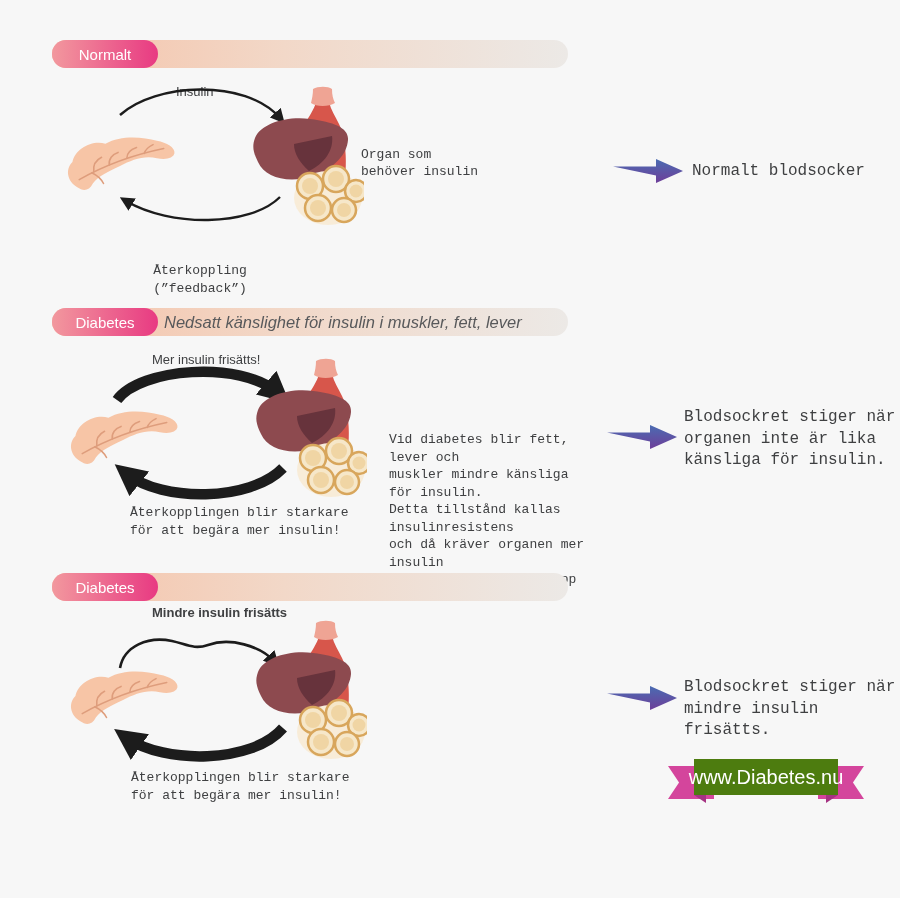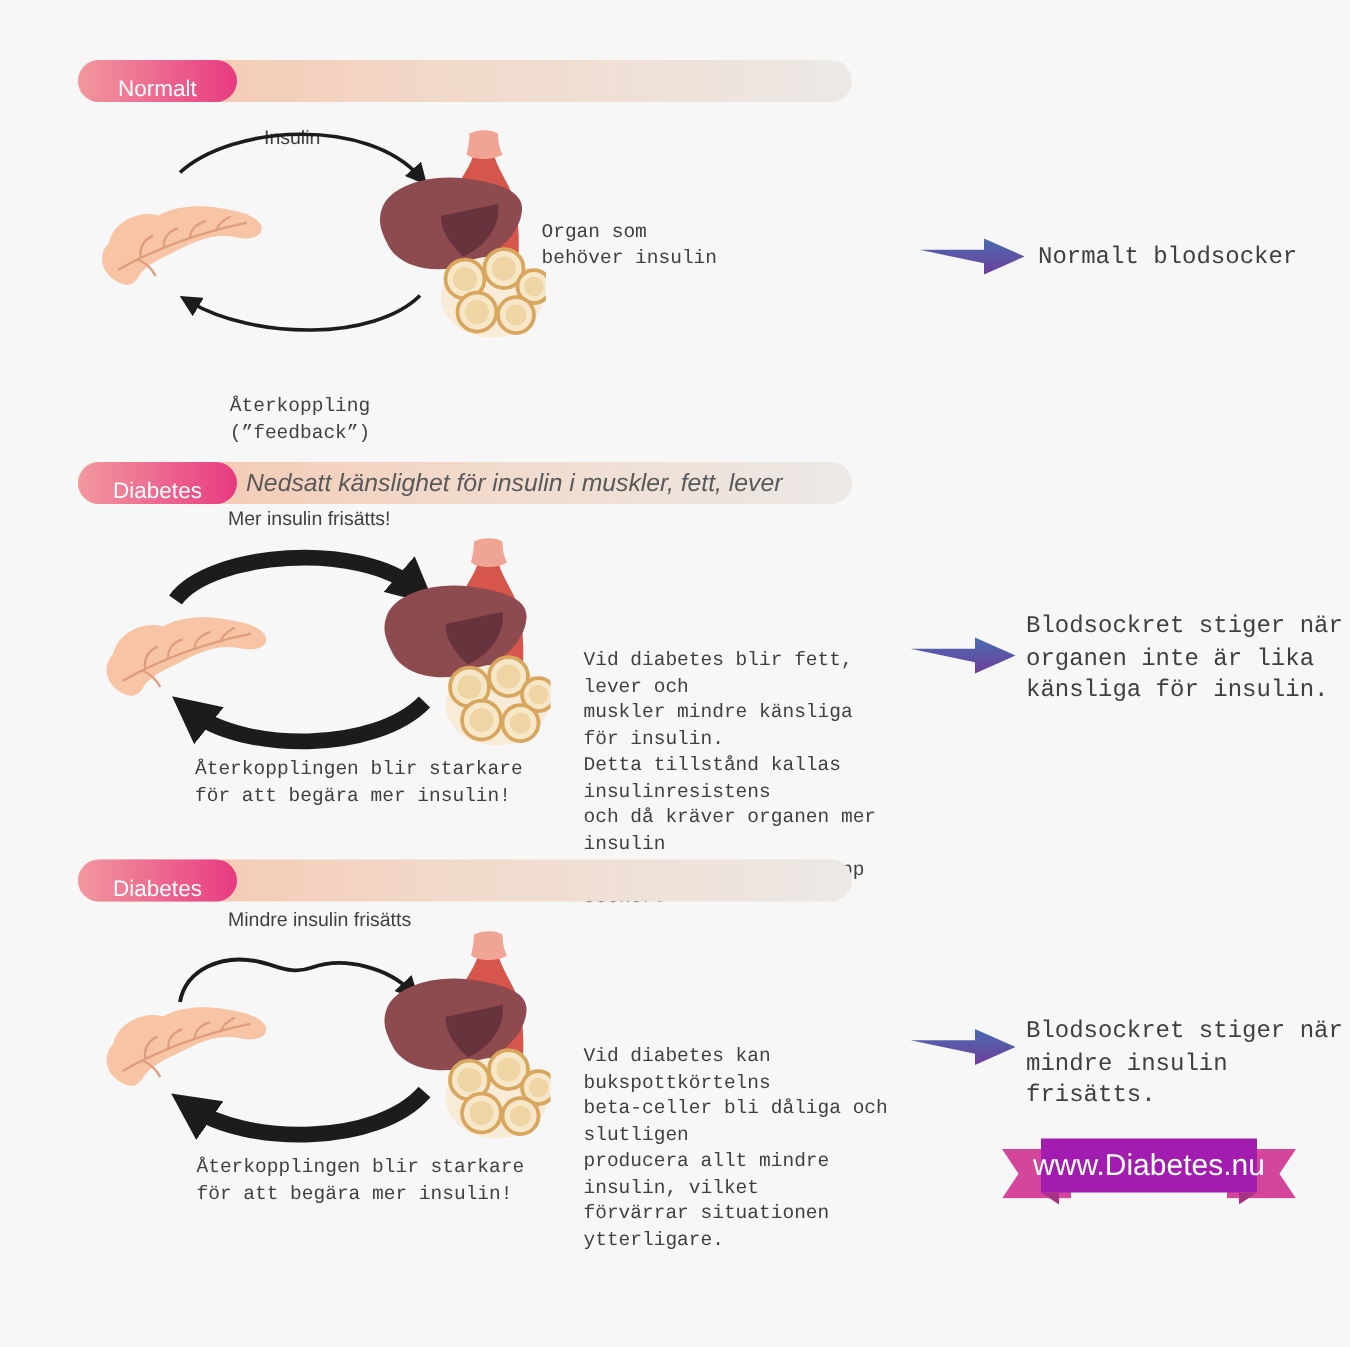--- a/index.html
+++ b/index.html
@@ -2,36 +2,36 @@
 <html><head>
 <meta charset="utf-8">
 <style>
   html,body{margin:0;padding:0;}
   body{background:#f7f7f7;font-family:"Liberation Sans",sans-serif;}
   .stage{position:relative;width:900px;height:898px;background:#f7f7f7;overflow:hidden;}
   .abs{position:absolute;}
   .header-bar{height:28px;border-radius:14px;
     background:linear-gradient(90deg,#f5c3a9 0%,#f2d8c8 45%,#ece9e6 100%);}
   .pill{height:28px;border-radius:14px;background:linear-gradient(90deg,#f2989e,#e83a82);
-    color:#ffffff;display:flex;align-items:flex-end;justify-content:center;font-size:15px;}
+    color:#ffffff;display:flex;align-items:center;justify-content:center;font-size:15px;}
   .bar-title{font-size:16.5px;color:#58595b;line-height:28px;white-space:nowrap;}
   .small-label{font-size:13px;color:#3f4042;line-height:17px;}
   .para{font-size:13px;color:#3f4042;line-height:17.5px;margin-top:23px;}
   .result-text{font-size:16px;color:#3f4042;line-height:21.5px;}
   .pre{white-space:pre-line;font-family:Liberation Mono, monospace;}
   .center{text-align:center;margin-top:31px;}
   
   .ribbon{width:196px;height:52px;}
   .ribbon .tail{position:absolute;top:12px;width:46px;height:33px;background:#d4459c;}
   .ribbon .tail.left{left:0;clip-path:polygon(0 0,100% 0,100% 100%,0 100%,24% 50%);}
   .ribbon .tail.right{right:0;clip-path:polygon(0 0,100% 0,76% 50%,100% 100%,0 100%);}
   .ribbon .fold{position:absolute;top:41px;width:12px;height:8px;background:#a53282;}
   .ribbon .fold.left{left:26px;clip-path:polygon(0 0,100% 0,100% 100%);}
   .ribbon .fold.right{left:158px;clip-path:polygon(0 0,100% 0,0 100%);}
-  .ribbon .panel{position:absolute;left:26px;top:5px;width:144px;height:36px;background:#a21caf;
+  .ribbon .panel{position:absolute;left:26px;top:5px;width:144px;height:36px;background:#4d7c0f;
     display:flex;align-items:center;justify-content:center;color:#fff;font-size:20px;}
 </style>
 </head>
 <body>
 
 <svg width="0" height="0" style="position:absolute" aria-hidden="true">
   <defs>
     <linearGradient id="gradResult" x1="0" y1="0" x2="0" y2="1">
       <stop offset="0" stop-color="#4a6cb2"></stop>
         <stop offset="1" stop-color="#6e3e99"></stop>
@@ -111,21 +111,21 @@
       <use href="#sym-resultarrow"></use>
     </svg>
   <div class="abs result-text pre" style="left:692px;top:161px;">Normalt blodsocker</div>
 
   <div class="abs header-bar" style="left:52px;top:308px;width:516px;"></div>
   <div class="abs pill" style="left:52px;top:308px;width:106px;">
     <span>Diabetes</span>
   </div>
   <div class="abs bar-title" style="left:164px;top:308px;font-style:italic;">Nedsatt känslighet för insulin i muskler, fett, lever</div>
 
-  <div class="abs small-label" style="left:152px;top:337px;">Mer insulin frisätts!</div>
+  <div class="abs small-label" style="left:152px;top:351px;">Mer insulin frisätts!</div>
 
   <svg class="abs" style="left:100px;top:360px;" width="270" height="150" viewBox="0 0 270 150">
     <path d="M17,40 C40,8 140,0 178,33" fill="none" stroke="#1c1c1c" stroke-width="10.5" marker-end="url(#mThick)"></path>
     <path d="M183,108 C150,142 62,142 27,114" fill="none" stroke="#1c1c1c" stroke-width="10.5" marker-end="url(#mThick)"></path>
   </svg>
 
   <svg class="abs" style="left:65px;top:406px;" width="118" height="68" viewBox="0 0 120 70">
       <use href="#sym-pancreas"></use>
     </svg>
   <svg class="abs" style="left:255px;top:358px;" width="112" height="140" viewBox="0 0 112 140">
@@ -145,38 +145,34 @@
     </svg>
   <div class="abs result-text pre" style="left:684px;top:407px;">Blodsockret stiger när
 organen inte är lika
 känsliga för insulin.</div>
 
   <div class="abs header-bar" style="left:52px;top:573px;width:516px;"></div>
   <div class="abs pill" style="left:52px;top:573px;width:106px;">
     <span>Diabetes</span>
   </div>
 
-  <div class="abs small-label" style="left:152px;top:604px;">Mindre insulin frisätts</div>
+  <div class="abs small-label" style="left:152px;top:604px;font-weight:bold;">Mindre insulin frisätts</div>
 
   <svg class="abs" style="left:100px;top:628px;" width="270" height="160" viewBox="0 0 270 160">
     <path d="M20,40 C24,18 48,8 72,13 C86,16 94,22 108,17 C130,9 160,18 174,33" fill="none" stroke="#1c1c1c" stroke-width="2.6" marker-end="url(#mThin)"></path>
     <path d="M183,100 C152,136 64,136 27,110" fill="none" stroke="#1c1c1c" stroke-width="10.5" marker-end="url(#mThick)"></path>
   </svg>
 
   <svg class="abs" style="left:65px;top:666px;" width="118" height="68" viewBox="0 0 120 70">
       <use href="#sym-pancreas"></use>
     </svg>
   <svg class="abs" style="left:255px;top:620px;" width="112" height="140" viewBox="0 0 112 140">
       <use href="#sym-organs"></use>
     </svg>
 
-  <div class="abs para pre" style="left:389px;top:672px;width:215px;">Vid diabetes kan bukspottkörtelns
-beta-celler bli dåliga och slutligen
-producera allt mindre insulin, vilket
-förvärrar situationen ytterligare.</div>
   <div class="abs small-label pre" style="left:131px;top:769px;line-height:18px;">Återkopplingen blir starkare
 för att begära mer insulin!</div>
 
   <svg class="abs" style="left:607px;top:684px;" width="72" height="28" viewBox="0 0 72 28">
       <use href="#sym-resultarrow"></use>
     </svg>
   <div class="abs result-text pre" style="left:684px;top:677px;">Blodsockret stiger när
 mindre insulin frisätts.</div>
 
   <div class="abs ribbon" style="left:668px;top:754px;">

